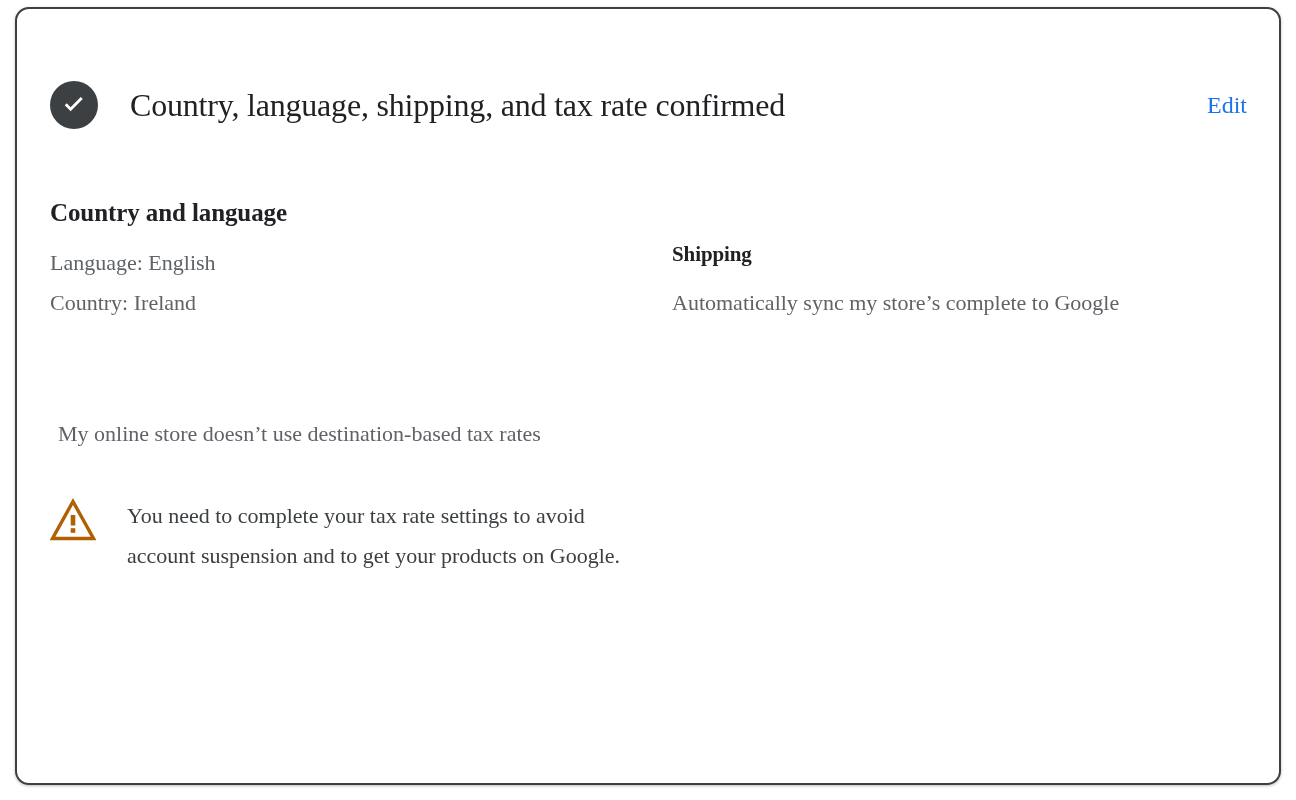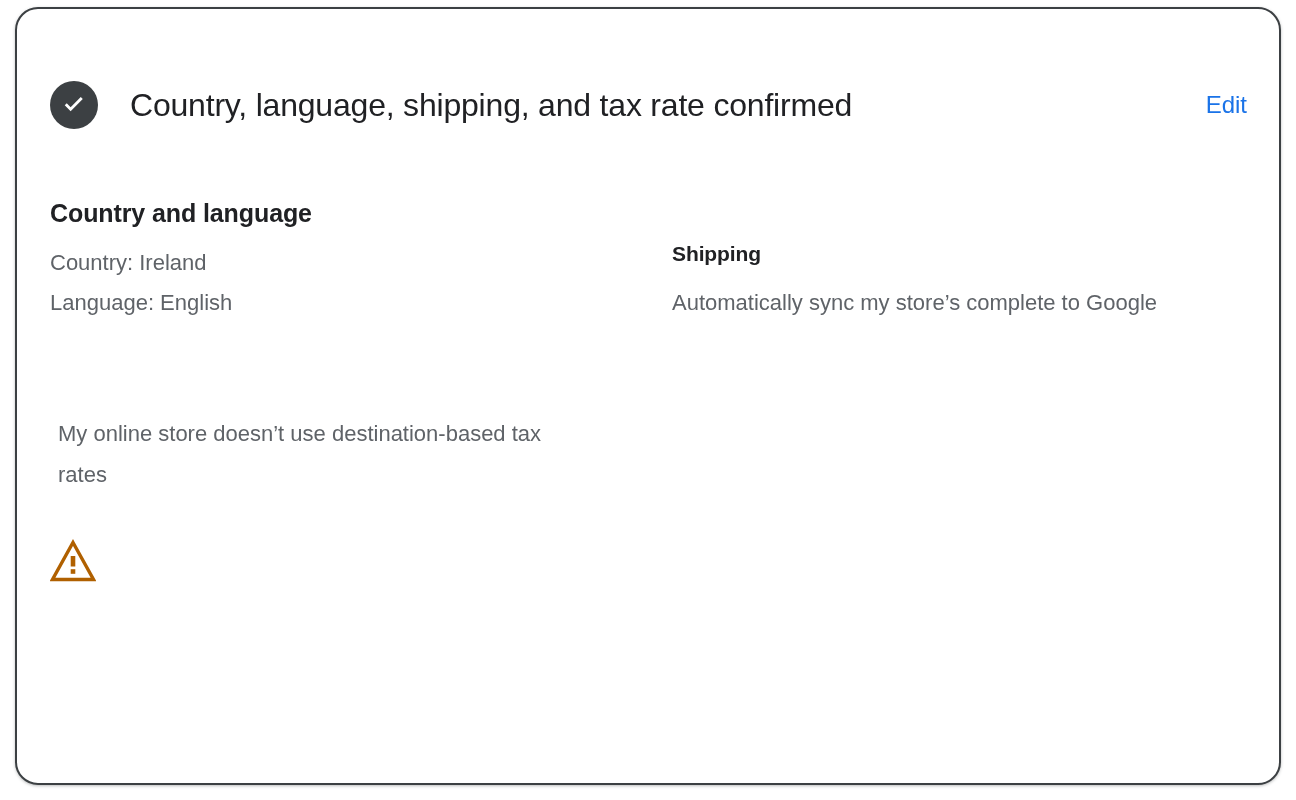--- a/index.html
+++ b/index.html
@@ -22,22 +22,23 @@
   
   .card {
     position: absolute;
     left: 15px;
     top: 7px;
     width: 1266px;
     height: 778px;
     box-sizing: border-box;
     background: #ffffff;
     border: 2px solid #3c4043;
-    border-radius: 23px;
+    border-radius: 14px;
     box-shadow: 0 1px 3px rgba(60,64,67,0.35);
+    font-family: Liberation Serif, serif;
   }
 
   
   .card-header {
     position: absolute;
     left: 0;
     top: 0;
     width: 100%;
     height: 170px;
     box-sizing: border-box;
@@ -202,39 +203,40 @@
       </span>
       <span class="header-title">Country, language, shipping, and tax rate confirmed</span>
       <span class="edit-link">Edit</span>
     </div>
   </div>
 
   <div class="columns">
 
     <div class="col-left">
       <div class="sec-heading-lg">Country and language</div>
+      <div class="sec-body">Language: English</div>
       <div class="sec-body">Country: Ireland</div>
-      <div class="sec-body">Language: English</div>
     </div>
 
     <div class="col-right">
       <div class="sec-heading-sm">Shipping</div>
       <div class="sec-body-wrap">Automatically sync my store’s complete to Google</div>
     </div>
 
   </div>
 
   <div class="tax-block">
     <div class="tax-body">My online store doesn’t use destination-based tax rates</div>
 
     <div class="warning-row">
       <span class="warning-icon">
         <svg width="46" height="44" viewBox="0 0 46 44" aria-hidden="true">
           <path d="M23 3.5 43.5 40.5 2.5 40.5 Z" fill="none" stroke="#b06000" stroke-width="3.4" stroke-linejoin="miter"></path>
           <rect x="20.7" y="17" width="4.6" height="10.5" fill="#b06000"></rect>
           <rect x="20.7" y="30.2" width="4.6" height="4.6" fill="#b06000"></rect>
         </svg>
       </span>
+      <span class="warning-text">You need to complete your tax rate settings to avoid account suspension and to get your products on Google.</span>
     </div>
   </div>
 
 </div>
 </div>
 
 </body></html>

